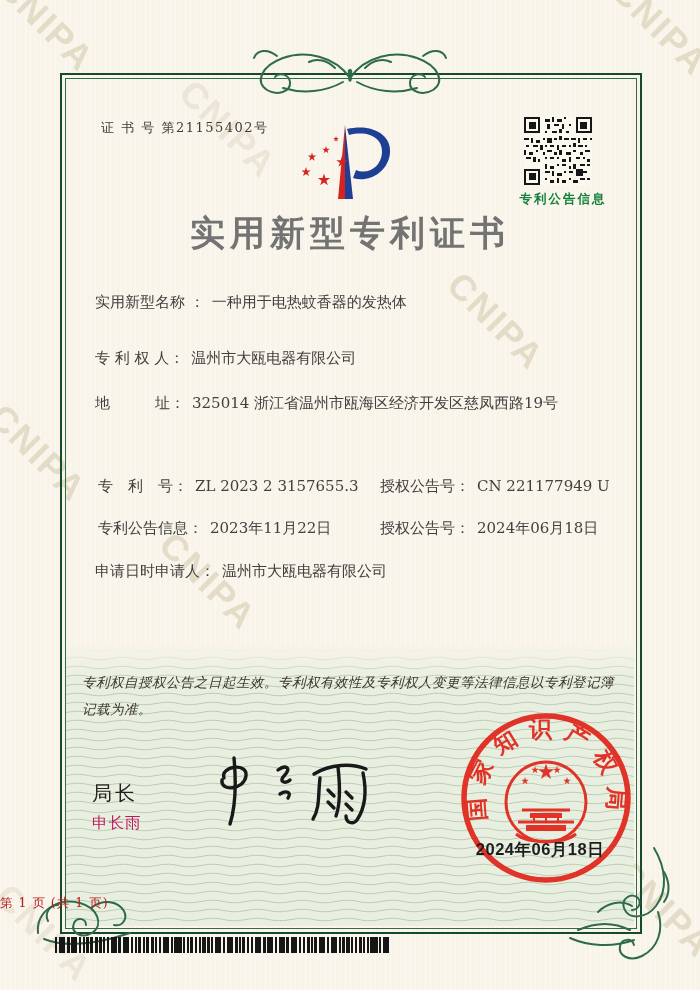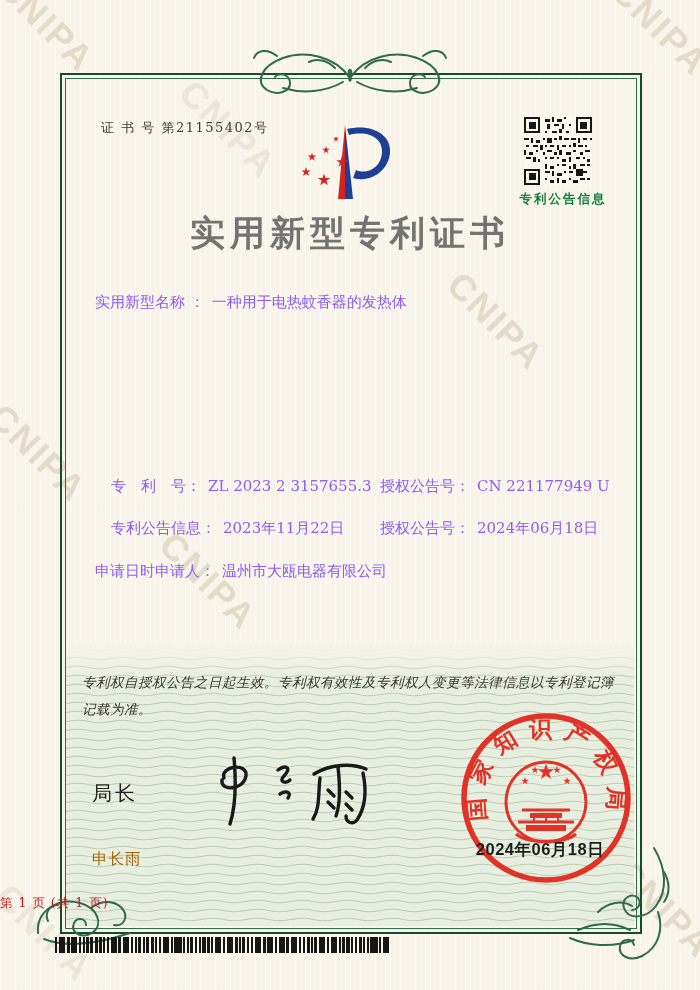--- a/index.html
+++ b/index.html
@@ -27,31 +27,31 @@
   .frame-inner{position:absolute;left:3px;top:3px;right:3px;bottom:3px;border:1px solid #2f6b49;}
   .guilloche{position:absolute;left:66px;top:645px;z-index:0;}
   .flourish{position:absolute;z-index:2;}
   .cert-no{position:absolute;left:101px;top:119px;font-size:13px;letter-spacing:1.5px;color:#3f3b35;z-index:3;}
   .logo{position:absolute;left:302px;top:123px;z-index:3;}
   .qr{position:absolute;left:524px;top:117px;z-index:3;}
   .qr-label{position:absolute;left:508px;top:191px;width:110px;text-align:center;
     font-size:12.5px;font-weight:600;letter-spacing:2px;color:#15803d;z-index:3;}
   .title{position:absolute;left:0;top:210px;width:700px;text-align:center;
     font-size:35px;font-weight:700;letter-spacing:5px;color:#737373;z-index:3;}
-  .row{position:absolute;left:95px;white-space:nowrap;font-size:15px;color:#8b5cf6;z-index:3;}
+  .row{position:absolute;left:95px;white-space:nowrap;font-size:15px;color:#404040;z-index:3;}
   .row .val{margin-left:7px;}
-  .pair{position:absolute;left:16px;top:0;white-space:nowrap;}
+  .pair{position:absolute;left:3px;top:0;white-space:nowrap;}
   .pair.right{left:285px;}
   .decl{position:absolute;left:82px;top:669px;width:540px;font-size:13.5px;line-height:27px;
     color:#3a352d;font-style:italic;letter-spacing:.5px;z-index:3;}
   .decl .indent{text-indent:28px;}
   .sig-title{position:absolute;left:92px;top:780px;font-size:20px;letter-spacing:3px;color:#20201e;z-index:3;
     font-family:"Liberation Sans","DejaVu Sans",sans-serif;}
-  .sig-name{position:absolute;left:92px;top:813px;font-size:15.5px;letter-spacing:1px;color:#a16207;z-index:3;
-    font-family:"Liberation Sans","DejaVu Sans",sans-serif;margin-top:36px;}
+  .sig-name{position:absolute;left:92px;top:813px;font-size:15.5px;letter-spacing:1px;color:#be185d;z-index:3;
+    font-family:"Liberation Sans","DejaVu Sans",sans-serif;}
   .signature{position:absolute;left:196px;top:750px;z-index:4;}
   .seal{position:absolute;left:458px;top:710px;z-index:4;opacity:.93;}
   .seal-date{position:absolute;left:452px;top:839px;width:176px;text-align:center;
     font-size:16.5px;font-weight:600;color:#1d1d1d;letter-spacing:.5px;z-index:5;
     font-family:"Liberation Sans","DejaVu Sans",sans-serif;}
   .footer{position:absolute;left:0;top:895px;width:700px;text-align:left;
     font-size:12.5px;letter-spacing:1px;color:#b91c1c;z-index:3;}
   .barcode{position:absolute;left:55px;top:937px;width:336px;height:16px;z-index:3;
     background-image:
       repeating-linear-gradient(90deg,#161616 0 2px,transparent 2px 4px),
@@ -178,20 +178,26 @@
                M22 22h3v3h-3z"></path>
     </g>
   </svg>
   <div class="qr-label">专利公告信息</div>
 
   <div class="title">实用新型专利证书</div>
 
   <div class="row" style="top:293px">
     <span class="lbl">实用新型名称 ：</span><span class="val">一种用于电热蚊香器的发热体</span>
   </div>
+  <div class="row" style="top:349px">
+    <span class="lbl">专 利 权 人：</span><span class="val">温州市大瓯电器有限公司</span>
+  </div>
+  <div class="row" style="top:394px">
+    <span class="lbl">地　　　址：</span><span class="val">325014 浙江省温州市瓯海区经济开发区慈凤西路19号</span>
+  </div>
   <div class="row" style="top:477px;width:545px">
     <span class="pair">
       <span class="lbl">专　利　号：</span><span class="val">ZL 2023 2 3157655.3</span>
     </span>
     <span class="pair right">
       <span class="lbl">授权公告号：</span><span class="val">CN 221177949 U</span>
     </span>
   </div>
   <div class="row" style="top:519px;width:545px">
     <span class="pair">

